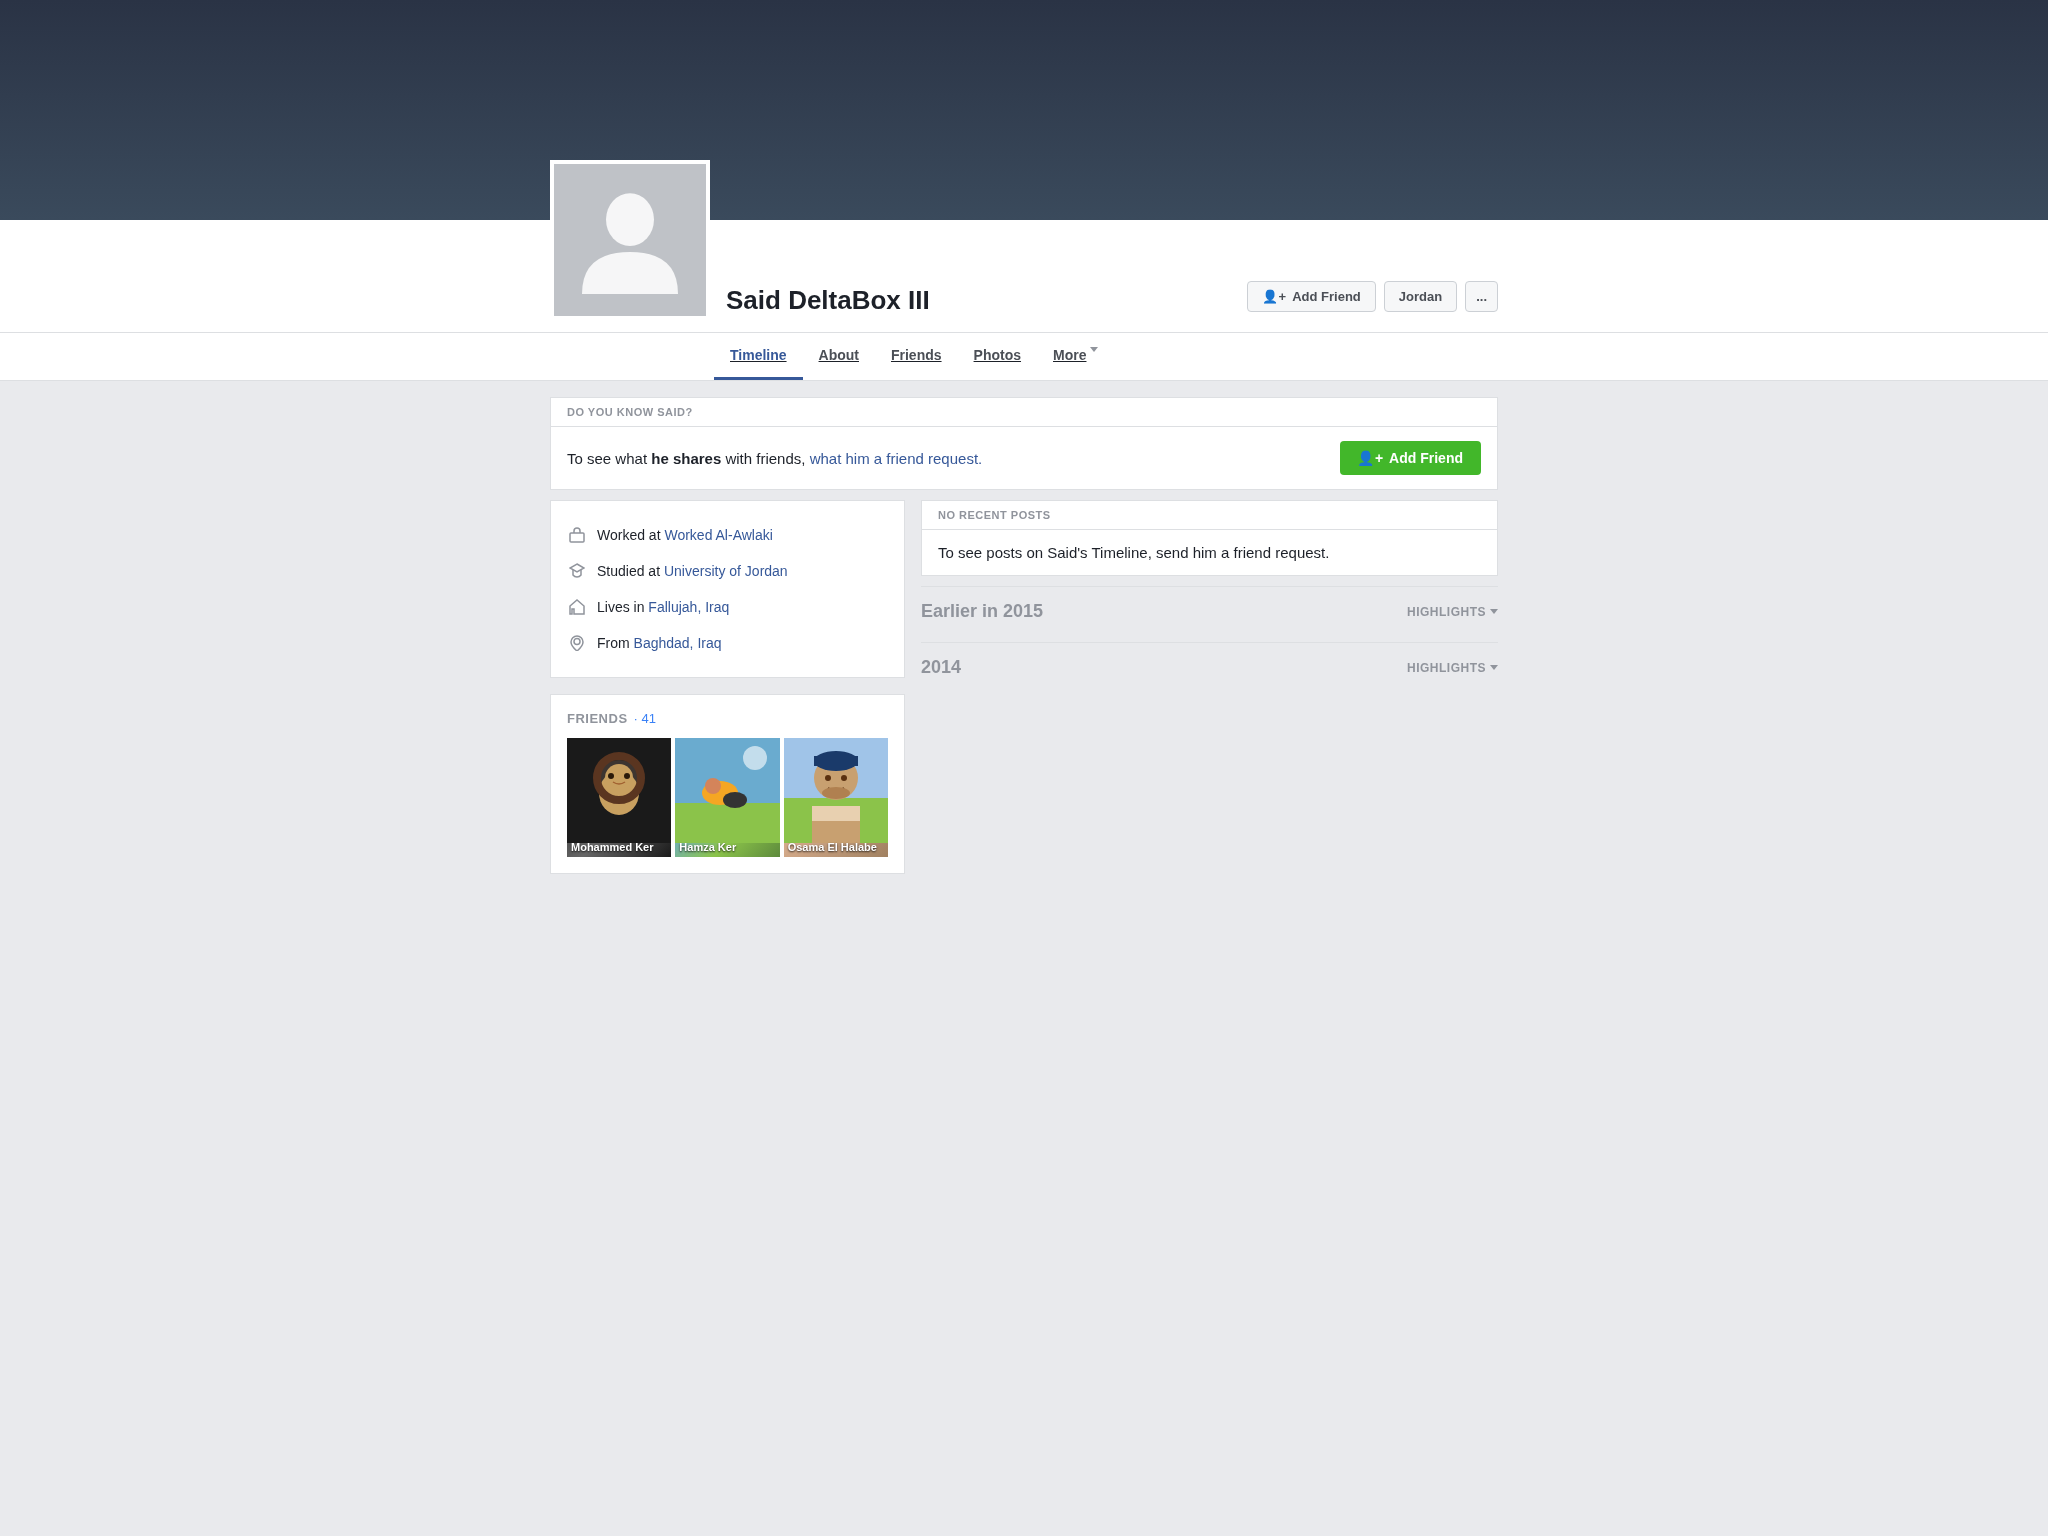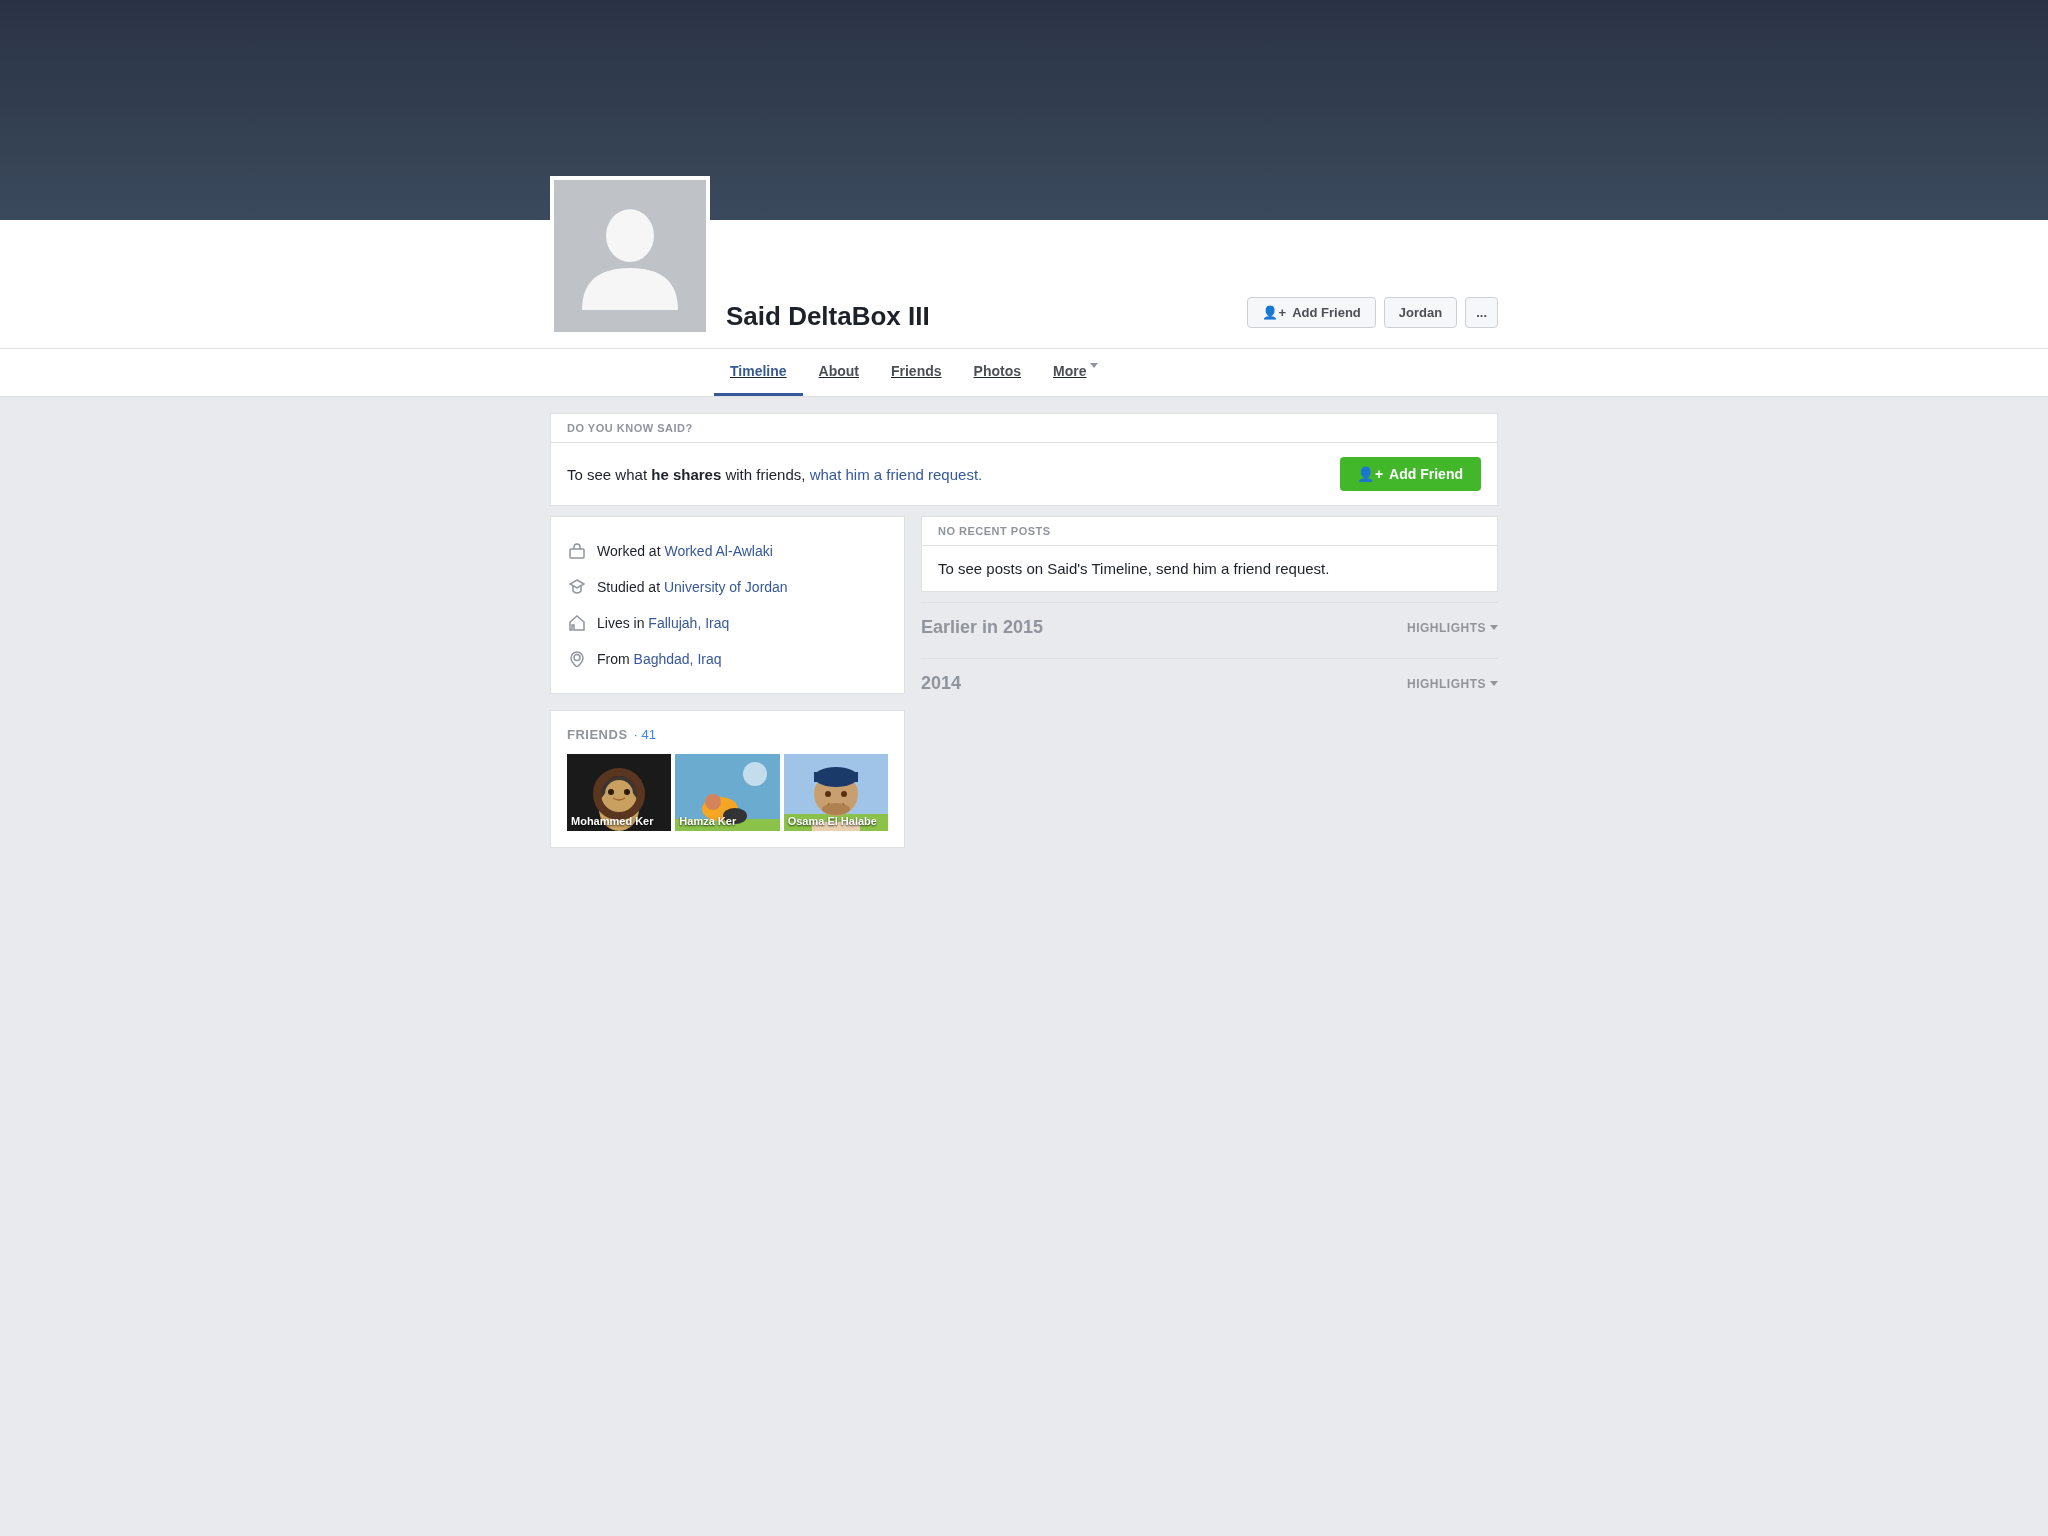--- a/index.html
+++ b/index.html
@@ -10,21 +10,21 @@
       border-bottom: 1px solid #dddfe2;
       position: relative;
       padding-bottom: 0;
     }
 
     .profile-header-inner {
       max-width: 980px;
       margin: 0 auto;
       display: flex;
       align-items: flex-end;
-      padding: 16px 16px;
+      padding: 0 16px;
       position: relative;
       padding-bottom: 12px;
     }
 
     .profile-avatar-wrapper {
       position: relative;
       margin-top: -60px;
       margin-right: 16px;
       flex-shrink: 0;
     }
@@ -270,21 +270,21 @@
       color: #3b82f6;
     }
 
     .friends-grid {
       display: flex;
       gap: 4px;
     }
 
     .friend-thumb {
       width: 105px;
-      height: 77px;
+      height: 119px;
       position: relative;
       overflow: hidden;
       text-align: right;
     }
 
     .friend-name {
       font-size: 11px;
       font-weight: bold;
       color: #fff;
       position: absolute;

